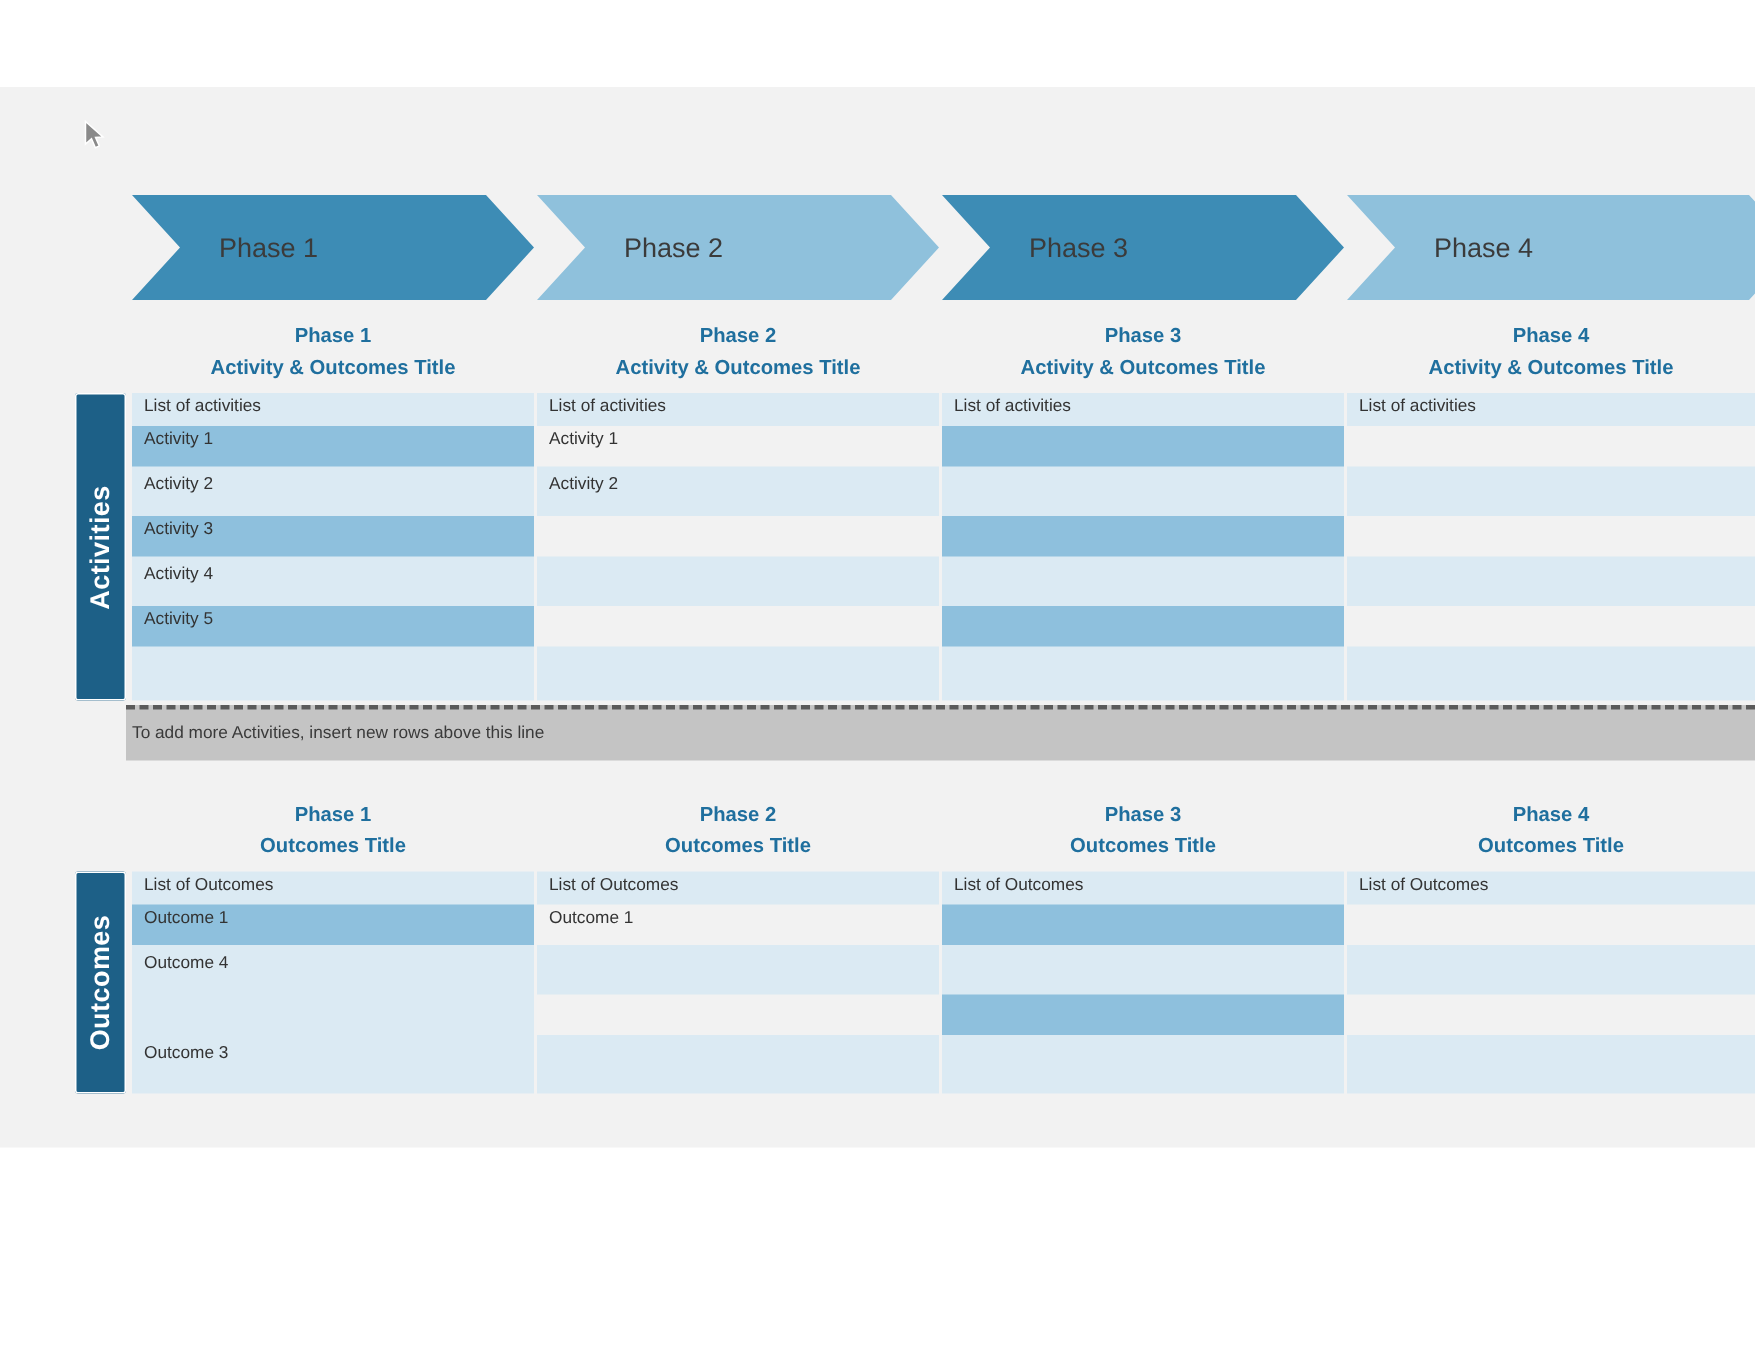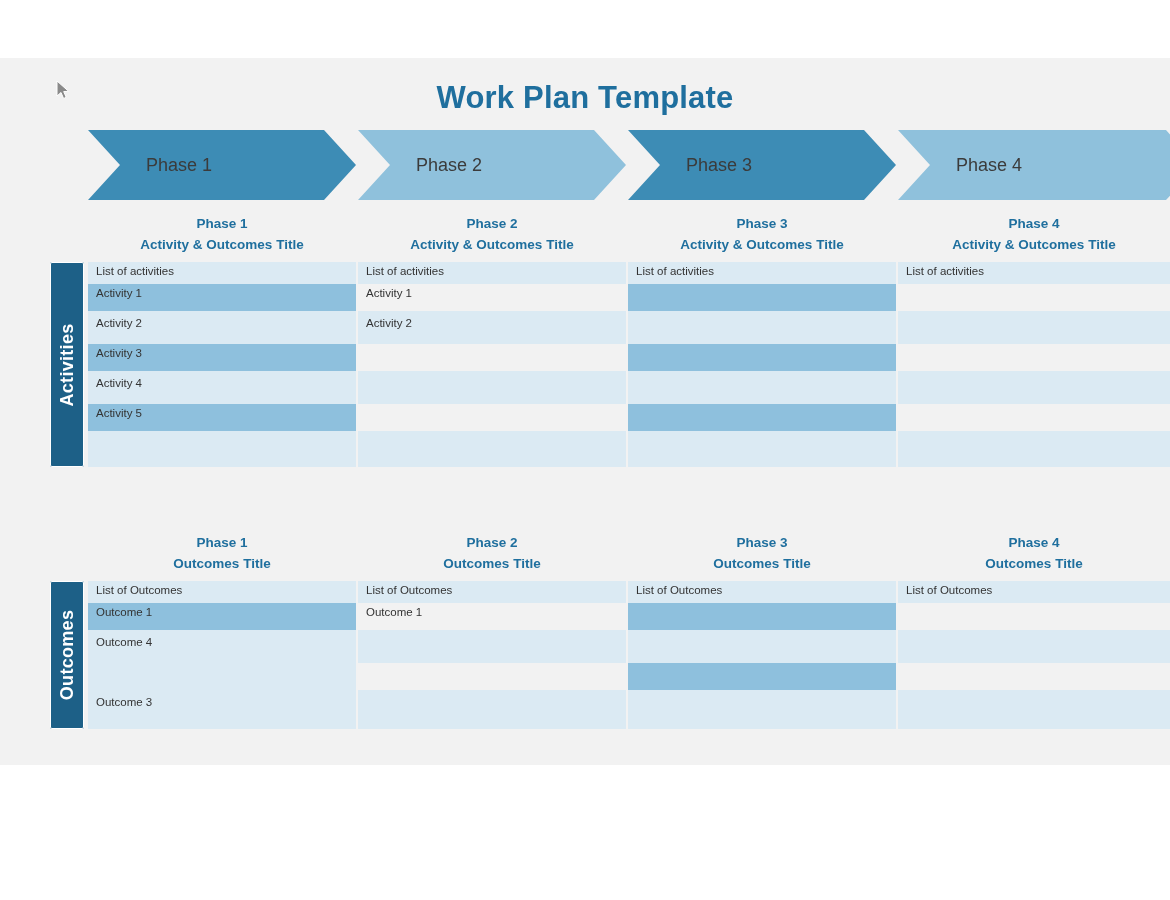--- a/index.html
+++ b/index.html
@@ -103,21 +103,20 @@
   }
 
   
   #cursor{position:absolute;left:56px;top:80px;width:16px;height:20px;}
 </style>
 </head>
 <body>
 
 <div id="page">
 
-  <div class="title">Work Plan Template</div>
 
   <div class="chevron-row">
     <div class="chev dark" id="chev0">
       <span>Phase 1</span>
     </div>
     <div class="chev light" id="chev1">
       <span>Phase 2</span>
     </div>
     <div class="chev dark" id="chev2">
       <span>Phase 3</span>
@@ -182,20 +181,23 @@
         <div class="cell head" style="top: 0px; height: 22px;">List of activities</div>
         <div class="cell white" style="top: 22px; height: 27px;"></div>
         <div class="cell pale" style="top: 52px; height: 27px;"></div>
         <div class="cell white" style="top: 82px; height: 27px;"></div>
         <div class="cell pale" style="top: 112px; height: 27px;"></div>
         <div class="cell white" style="top: 142px; height: 27px;"></div>
         <div class="cell pale" style="top: 172px; height: 27px;"></div>
       </div>
     </div>
 
+  <div class="noteband" id="activities-note" style="top:412px;width:1086px;height:37px;">
+    <div class="notetext">To add more Activities, insert new rows above this line</div>
+  </div>
 
   <div class="colheads" style="top:475px;">
     <div class="colhead c0">
       <span>Phase 1</span>
       <span class="l2">Outcomes Title</span>
     </div>
     <div class="colhead c1">
       <span>Phase 2</span>
       <span class="l2">Outcomes Title</span>
     </div>

